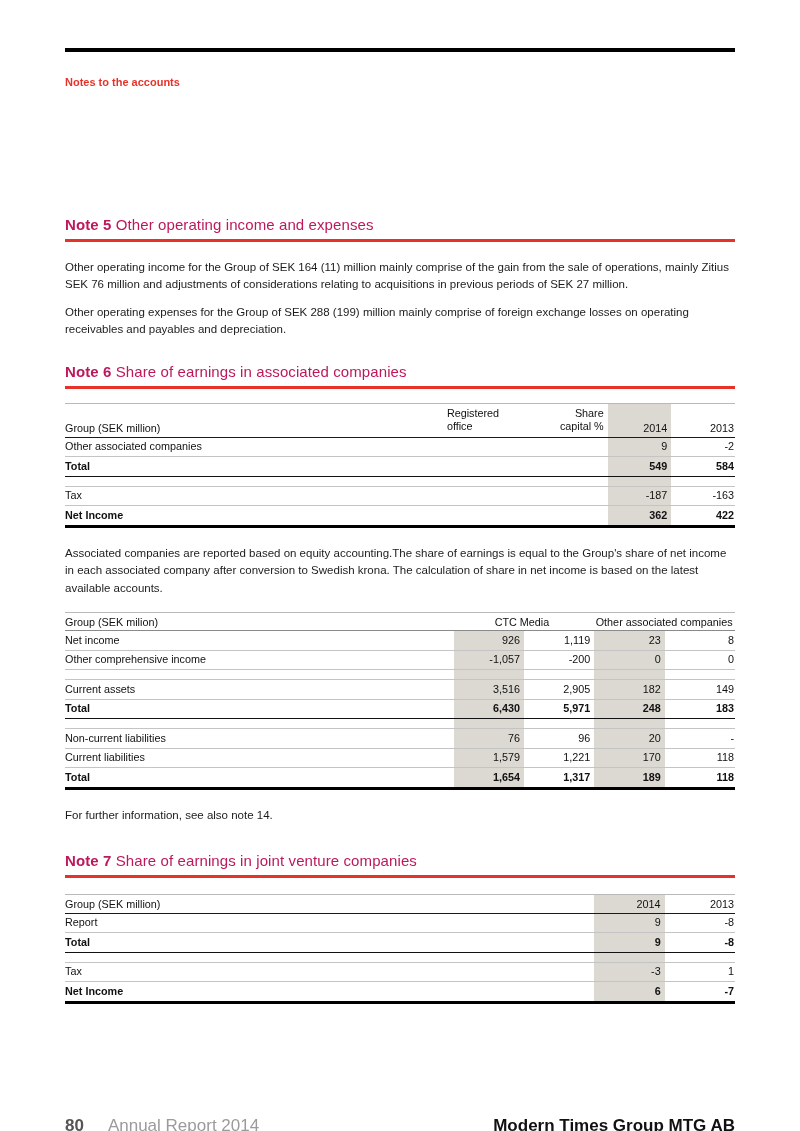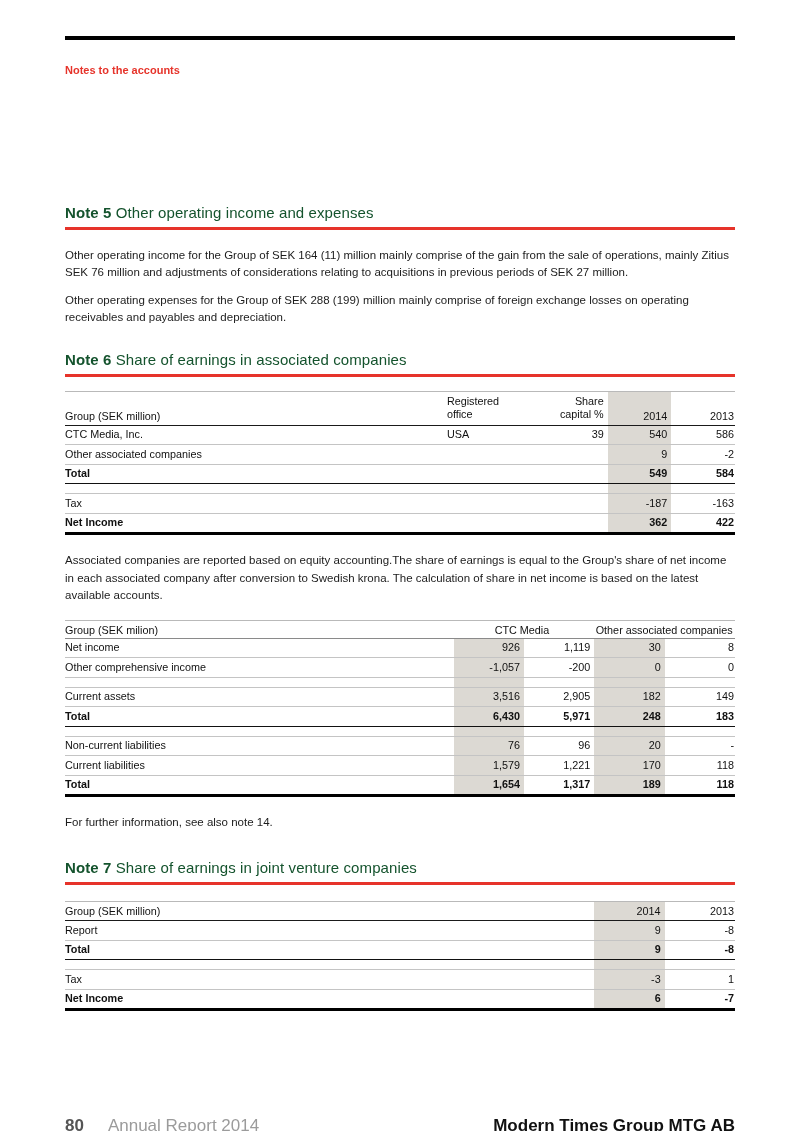--- a/index.html
+++ b/index.html
@@ -2,26 +2,26 @@
 <html style="--accent: #e6332a; --shade: #dcd9d3;"><head>
 <meta charset="utf-8">
 <style>
   :root{
     --accent:#e6332a;
     --shade:#dcd9d3;
   }
   *{box-sizing:border-box;margin:0;padding:0}
   body{background:#fff;font-family:"Liberation Sans","DejaVu Sans",sans-serif;color:#1c1c1c}
   .page{position:relative;width:800px;height:1131px;background:#fff;overflow:hidden}
-  .content{padding:0 65px}
+  .content{padding:12px 65px}
 
   .top-rule{margin-top:36px;height:4px;background:#000}
   .section-label{margin-top:24px;font-size:11px;font-weight:700;color:var(--accent)}
 
-  .note-heading{font-size:15px;color:#14532d;letter-spacing:.1px}
+  .note-heading{font-size:15px;color:#be185d;letter-spacing:.1px}
   .note-heading .nh-bold{font-weight:700}
   .nh5{margin-top:128px}
   .nh6{margin-top:24px}
   .nh7{margin-top:31px}
   .red-rule{margin-top:6px;height:3px;background:var(--accent)}
 
   .body-text{font-size:11.5px;line-height:1.52;margin-top:17px;color:#1c1c1c}
   .body-text.second{margin-top:10px}
   .footnote{margin-top:19px;font-size:11.5px}
 
@@ -95,27 +95,20 @@
           <th class="pre">Registered
 office</th>
           <th class="pre">Share
 capital %</th>
           <th>2014</th>
           <th>2013</th>
         </tr>
       </thead>
       <tbody>
           <tr>
-            <td>CTC Media, Inc.</td>
-            <td>USA</td>
-            <td>39</td>
-            <td>540</td>
-            <td>586</td>
-          </tr>
-          <tr>
             <td>Other associated companies</td>
             <td></td>
             <td></td>
             <td>9</td>
             <td>-2</td>
           </tr>
           <tr class="total">
             <td>Total</td>
             <td></td>
             <td></td>
@@ -161,21 +154,21 @@
           <th>Group (SEK milion)</th>
           <th colspan="2">CTC Media</th>
           <th colspan="2">Other associated companies</th>
         </tr>
       </thead>
       <tbody>
           <tr>
             <td>Net income</td>
             <td>926</td>
             <td>1,119</td>
-            <td>30</td>
+            <td>23</td>
             <td>8</td>
           </tr>
           <tr>
             <td>Other comprehensive income</td>
             <td>-1,057</td>
             <td>-200</td>
             <td>0</td>
             <td>0</td>
           </tr>
           <tr class="spacer">

